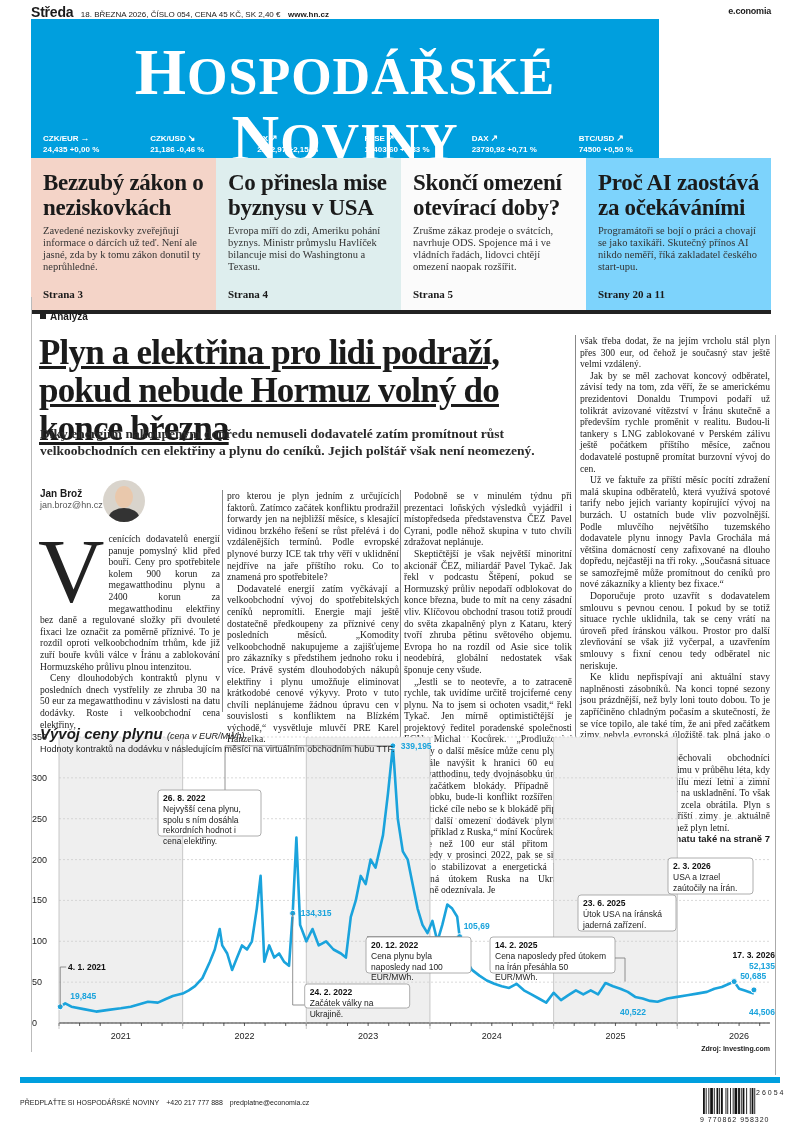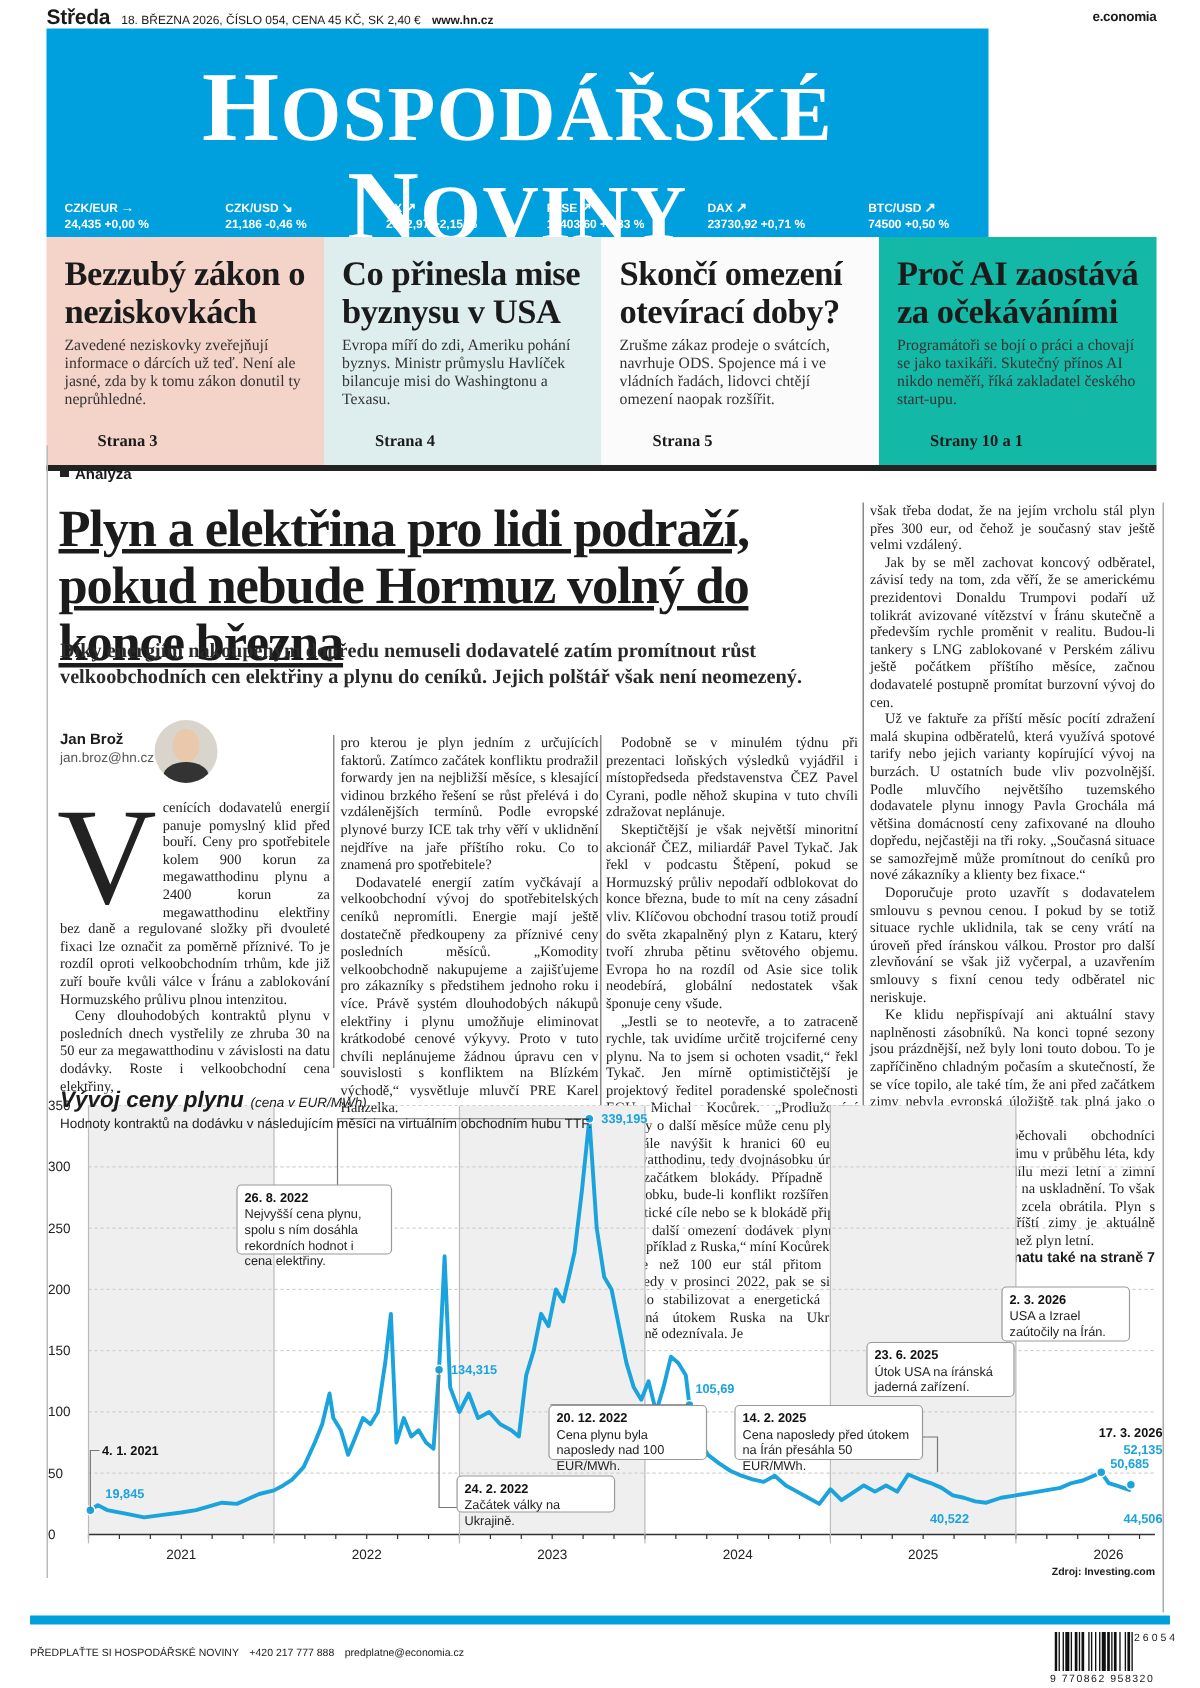--- a/index.html
+++ b/index.html
@@ -19,21 +19,21 @@
   .masthead .title .small { font-size: 52px; }
   .tickers { position: absolute; left: 12px; right: 12px; top: 114px; display: flex; justify-content: space-between; font-family: "Liberation Sans", sans-serif; color: #fff; font-weight: 700; font-size: 8px; line-height: 11px; }
   .ticker { width: 110px; }
   .ticker .arrow { font-size: 9px; margin-left: 2px; }
 
   
   .teasers { position: absolute; left: 31px; top: 158px; width: 740px; height: 156px; display: flex; border-bottom: 4px solid #222; }
   .teaser { flex: 1; padding: 12px 12px 0 12px; position: relative; }
   .teaser h2 { font-family: "Liberation Serif", serif; font-weight: 700; font-size: 23px; line-height: 25px; color: #1b1b1b; letter-spacing: -0.3px; }
   .teaser p { font-size: 10.5px; line-height: 12px; margin-top: 5px; color: #333; }
-  .teaser .page { position: absolute; left: 12px; bottom: 10px; font-weight: 700; font-size: 11px; margin-left: 22px; }
+  .teaser .page { position: absolute; left: 12px; bottom: 10px; font-weight: 700; font-size: 11px; }
 
   
   .leftrule { position: absolute; left: 31px; top: 297px; width: 1px; height: 755px; background: #bbb; }
 
   
   .kicker { position: absolute; left: 40px; top: 311px; font-family: "Liberation Sans", sans-serif; font-weight: 700; font-size: 10px; }
   .kicker .sq { display: inline-block; width: 6px; height: 6px; background: #222; margin-right: 4px; vertical-align: 1px; }
   .headline { position: absolute; left: 39px; top: 334px; width: 530px; font-family: "Liberation Serif", serif; font-weight: 700; font-size: 35px; line-height: 38px; letter-spacing: -0.8px; color: #1b1b1b; text-decoration: underline; }
   .perex { position: absolute; left: 40px; top: 425px; width: 520px; font-family: "Liberation Serif", serif; font-weight: 700; font-size: 13.5px; line-height: 17px; color: #2a2a2a; }
 
@@ -124,24 +124,24 @@
   <div class="teaser" style="background:#deeeee">
     <h2>Co přinesla mise byznysu v USA</h2>
     <p>Evropa míří do zdi, Ameriku pohání byznys. Ministr průmyslu Havlíček bilancuje misi do Washingtonu a Texasu.</p>
     <div class="page">Strana 4</div>
   </div>
   <div class="teaser" style="background:#fbfbfb">
     <h2>Skončí omezení otevírací doby?</h2>
     <p>Zrušme zákaz prodeje o svátcích, navrhuje ODS. Spojence má i ve vládních řadách, lidovci chtějí omezení naopak rozšířit.</p>
     <div class="page">Strana 5</div>
   </div>
-  <div class="teaser" style="background:#14b8a6">
+  <div class="teaser" style="background:#7dd3fc">
     <h2>Proč AI zaostává za očekáváními</h2>
     <p>Programátoři se bojí o práci a chovají se jako taxikáři. Skutečný přínos AI nikdo neměří, říká zakladatel českého start-upu.</p>
-    <div class="page">Strany 10 a 1</div>
+    <div class="page">Strany 20 a 11</div>
   </div>
 </div>
 
 <div class="leftrule"></div>
 
 <div class="kicker"><span class="sq"></span><span>Analýza</span></div>
 <h1 class="headline">Plyn a elektřina pro lidi podraží, pokud nebude Hormuz volný do konce března</h1>
 <div class="perex">Díky energiím nakoupeným dopředu nemuseli dodavatelé zatím promítnout růst velkoobchodních cen elektřiny a plynu do ceníků. Jejich polštář však není neomezený.</div>
 
 <div class="author">

